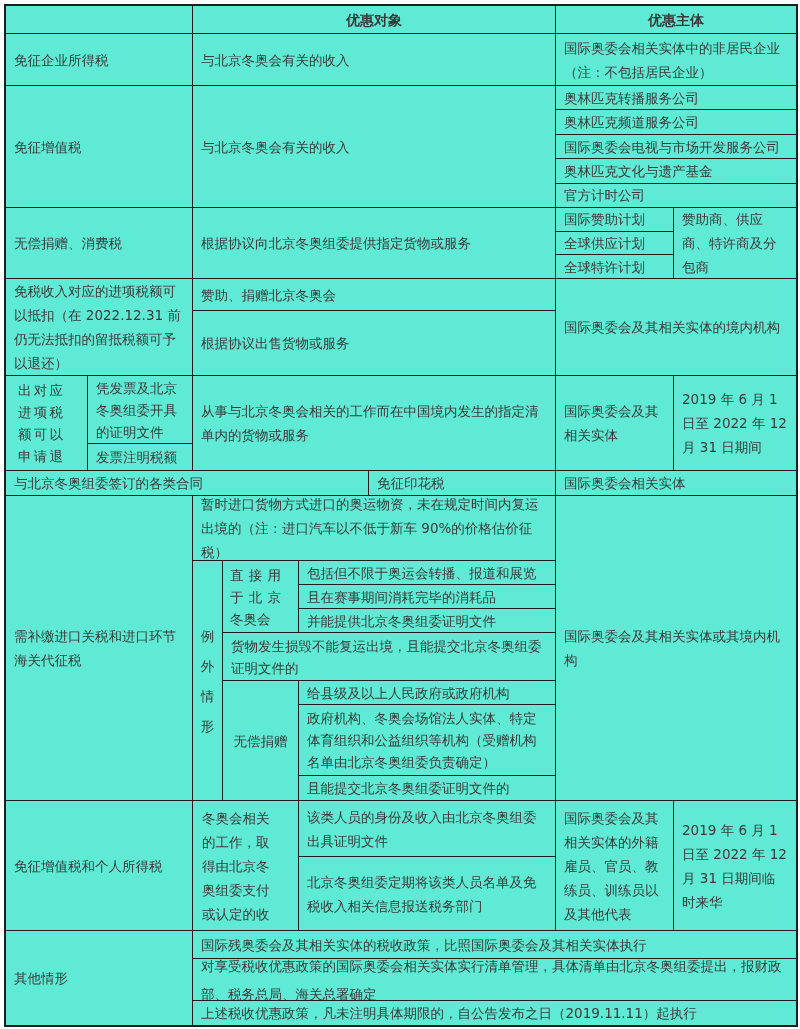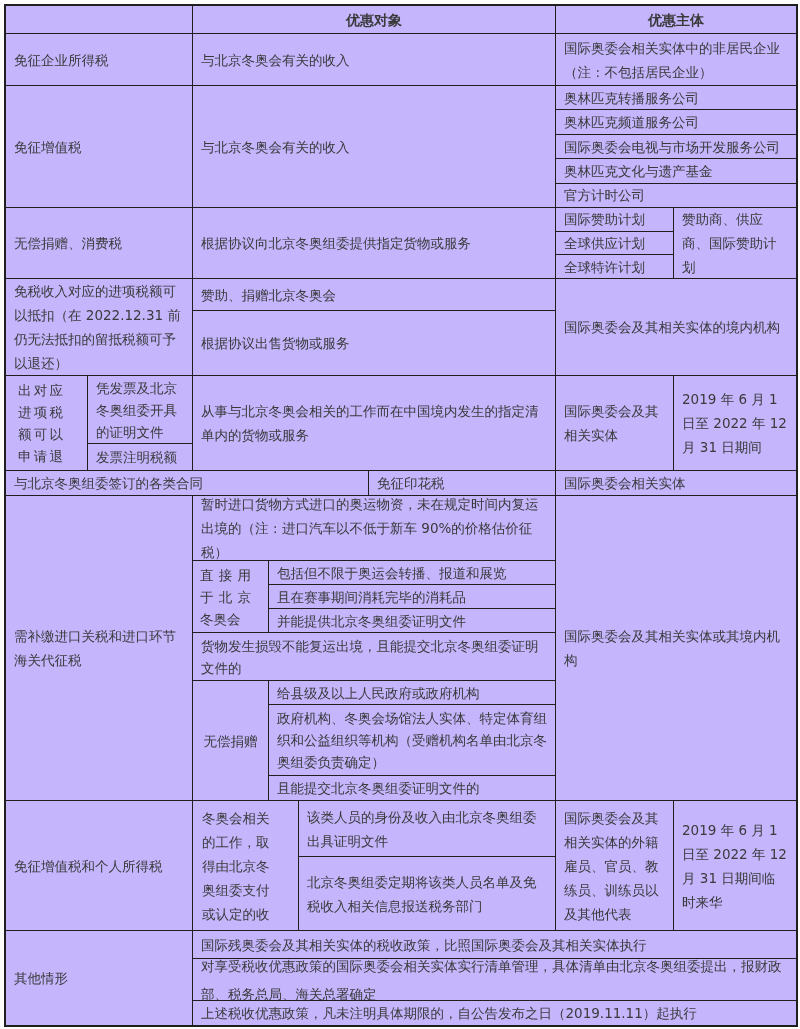--- a/index.html
+++ b/index.html
@@ -6,21 +6,21 @@
   html,body { background:#fdfdfd; }
   body {
     font-family:"DejaVu Sans","Liberation Sans",sans-serif;
     color:#3a3a3a;
     -webkit-font-smoothing:antialiased;
   }
   .tbl {
     margin:4px;
     width:794px;
     border:2px solid #1f1f1f;
-    background:#c4b5fd;
+    background:#5eead4;
   }
   .row { display:flex; border-bottom:1px solid #1f1f1f; }
   .row:last-child { border-bottom:none; }
   .row > *, .grp > * { flex-shrink:0; }
   
   .c {
     display:flex; align-items:center;
     padding:1px 8px;
     font-size:13.5px; line-height:24px;
     overflow:hidden;
@@ -121,21 +121,21 @@
           <span class="txt">国际赞助计划</span>
         </div>
       <div class="c bb fx">
           <span class="txt">全球供应计划</span>
         </div>
       <div class="c fx">
           <span class="txt">全球特许计划</span>
         </div>
     </div>
     <div class="c w122">
-        <span class="txt">赞助商、供应商、国际赞助计划</span>
+        <span class="txt">赞助商、供应商、特许商及分包商</span>
       </div>
   </div>
 
   <div class="row h97">
     <div class="c br w187">
         <span class="txt">免税收入对应的进项税额可以抵扣（在 2022.12.31 前仍无法抵扣的留抵税额可予以退还）</span>
       </div>
     <div class="grp col br w363">
       <div class="c bb h32">
           <span class="txt">赞助、捐赠北京冬奥会</span>
@@ -188,20 +188,23 @@
 
   <div class="row h305">
     <div class="c br w187">
         <span class="txt">需补缴进口关税和进口环节海关代征税</span>
       </div>
     <div class="grp col br w363">
       <div class="c bb h65">
           <span class="txt">暂时进口货物方式进口的奥运物资，未在规定时间内复运出境的（注：进口汽车以不低于新车 90%的价格估价征税）</span>
         </div>
       <div class="grp fx">
+        <div class="c br w30 vcell">
+            <span class="txt">例外情形</span>
+          </div>
         <div class="grp col fx">
           <div class="grp bb h72">
             <div class="c br w76 jt px6 lh22">
                 <span class="txt">直接用于北京冬奥会</span>
               </div>
             <div class="grp col fx">
               <div class="c bb fx">
                   <span class="txt">包括但不限于奥运会转播、报道和展览</span>
                 </div>
               <div class="c bb fx">

